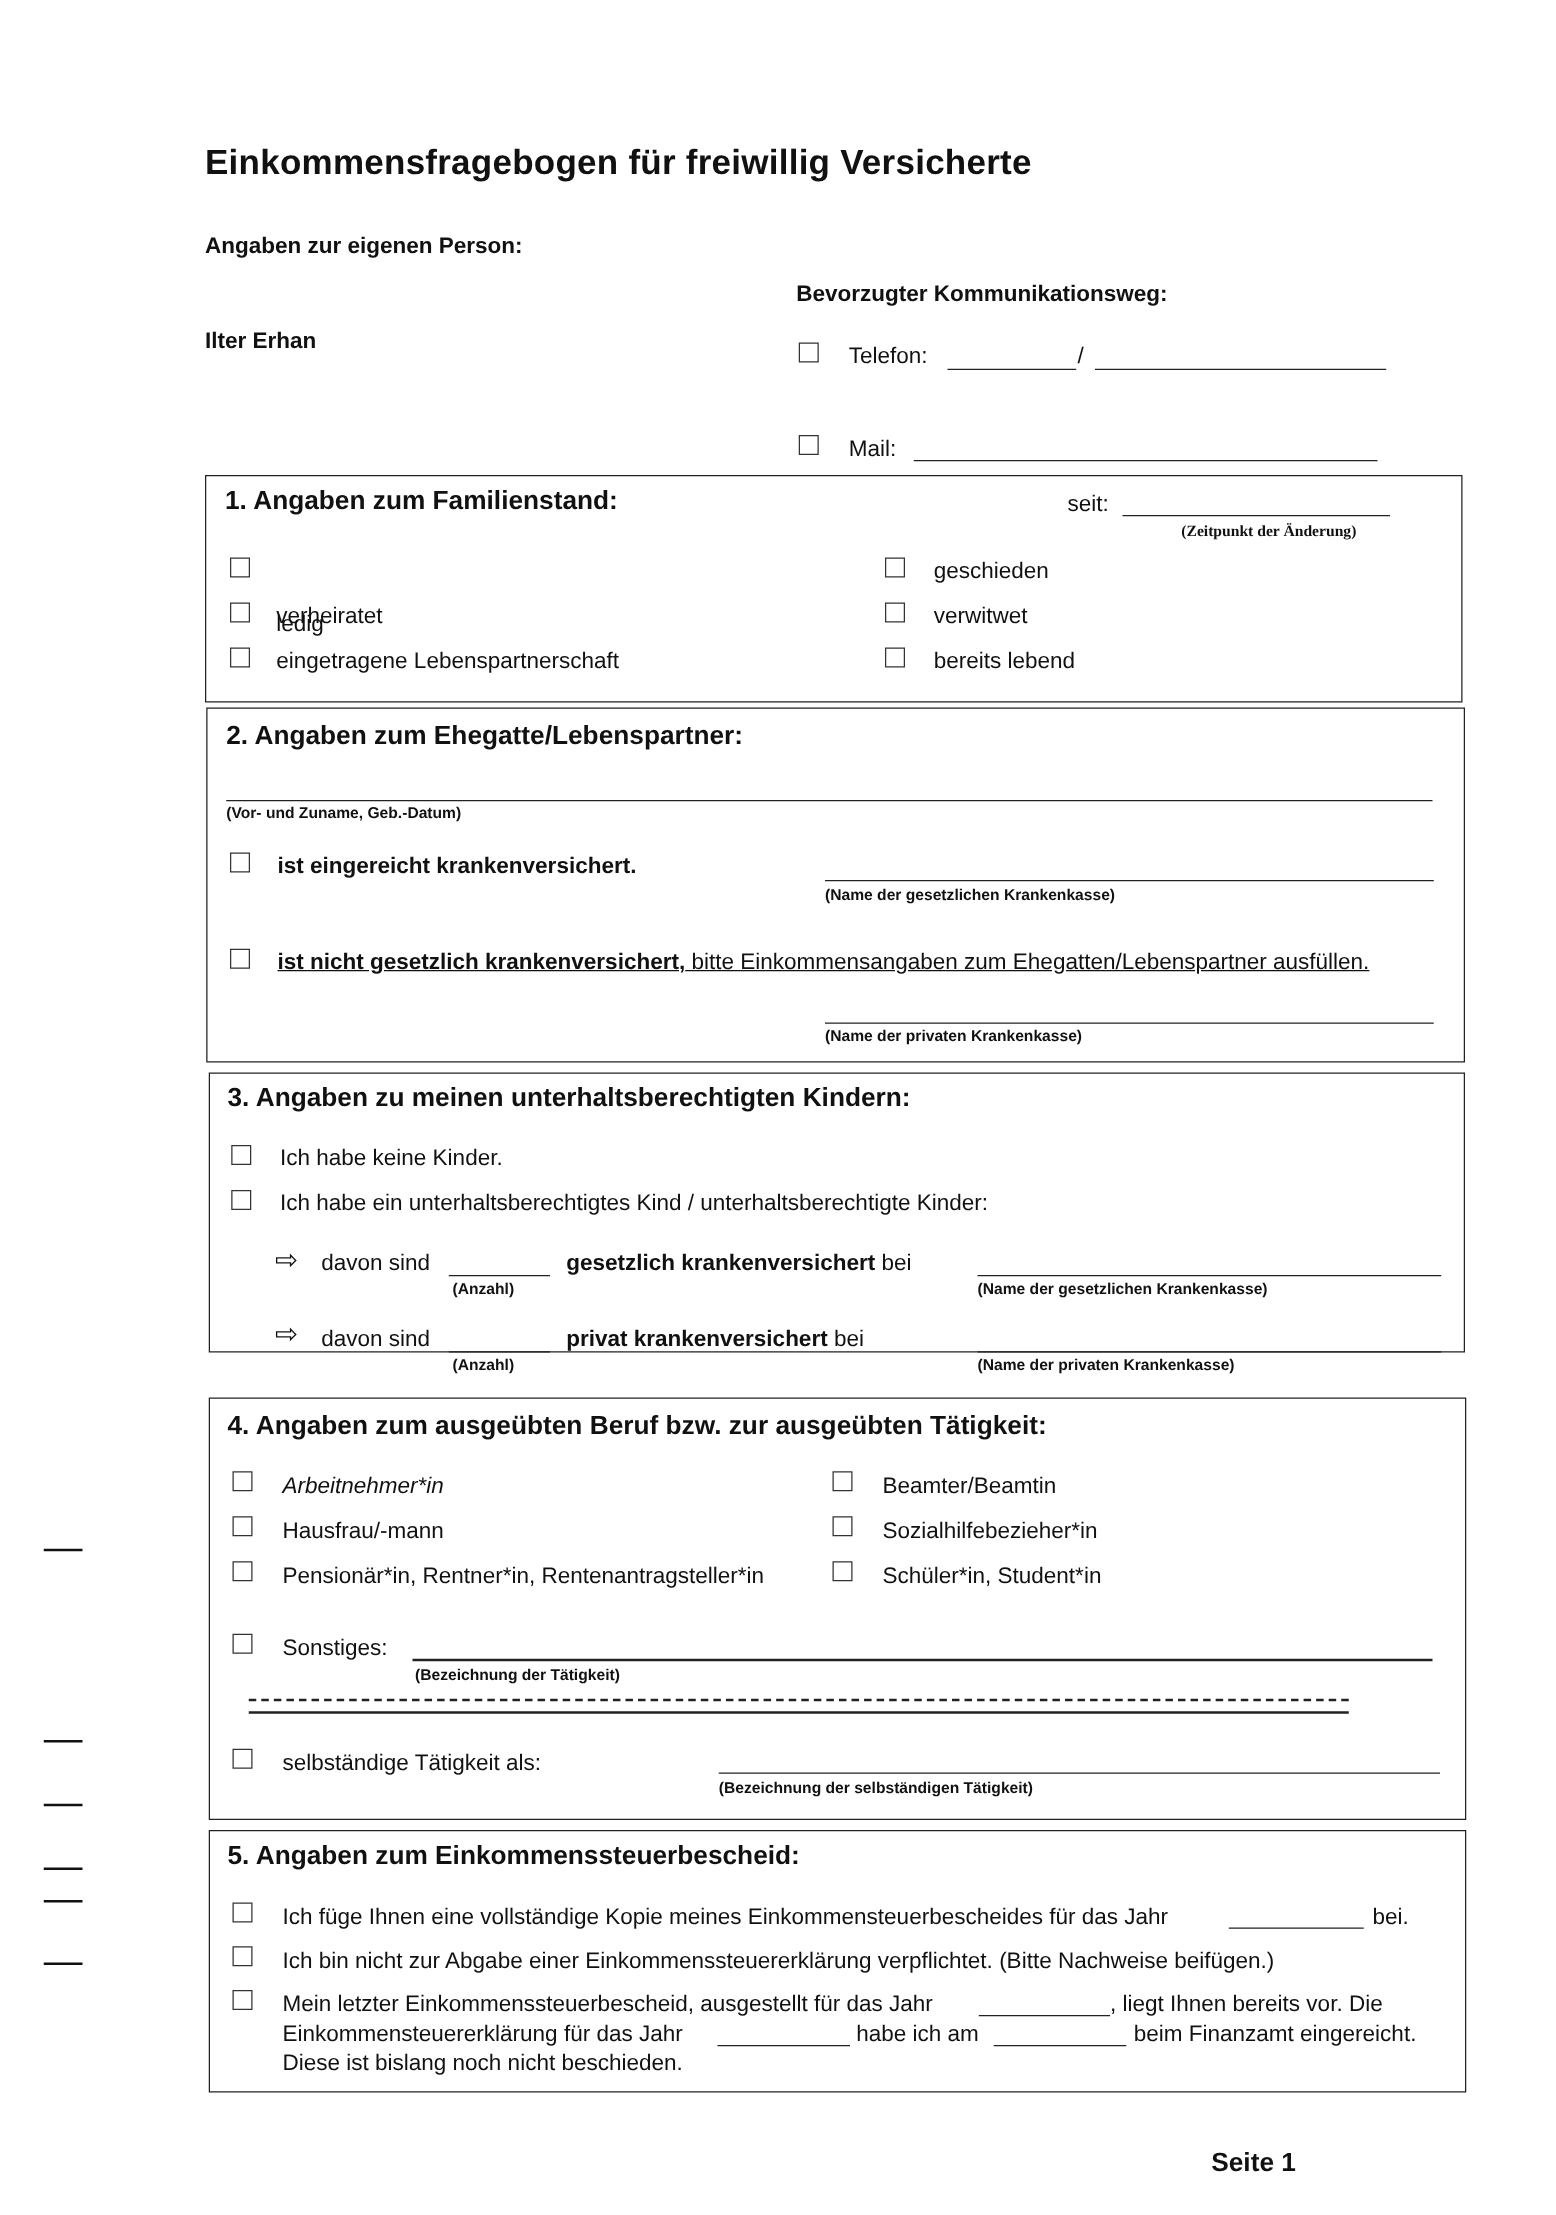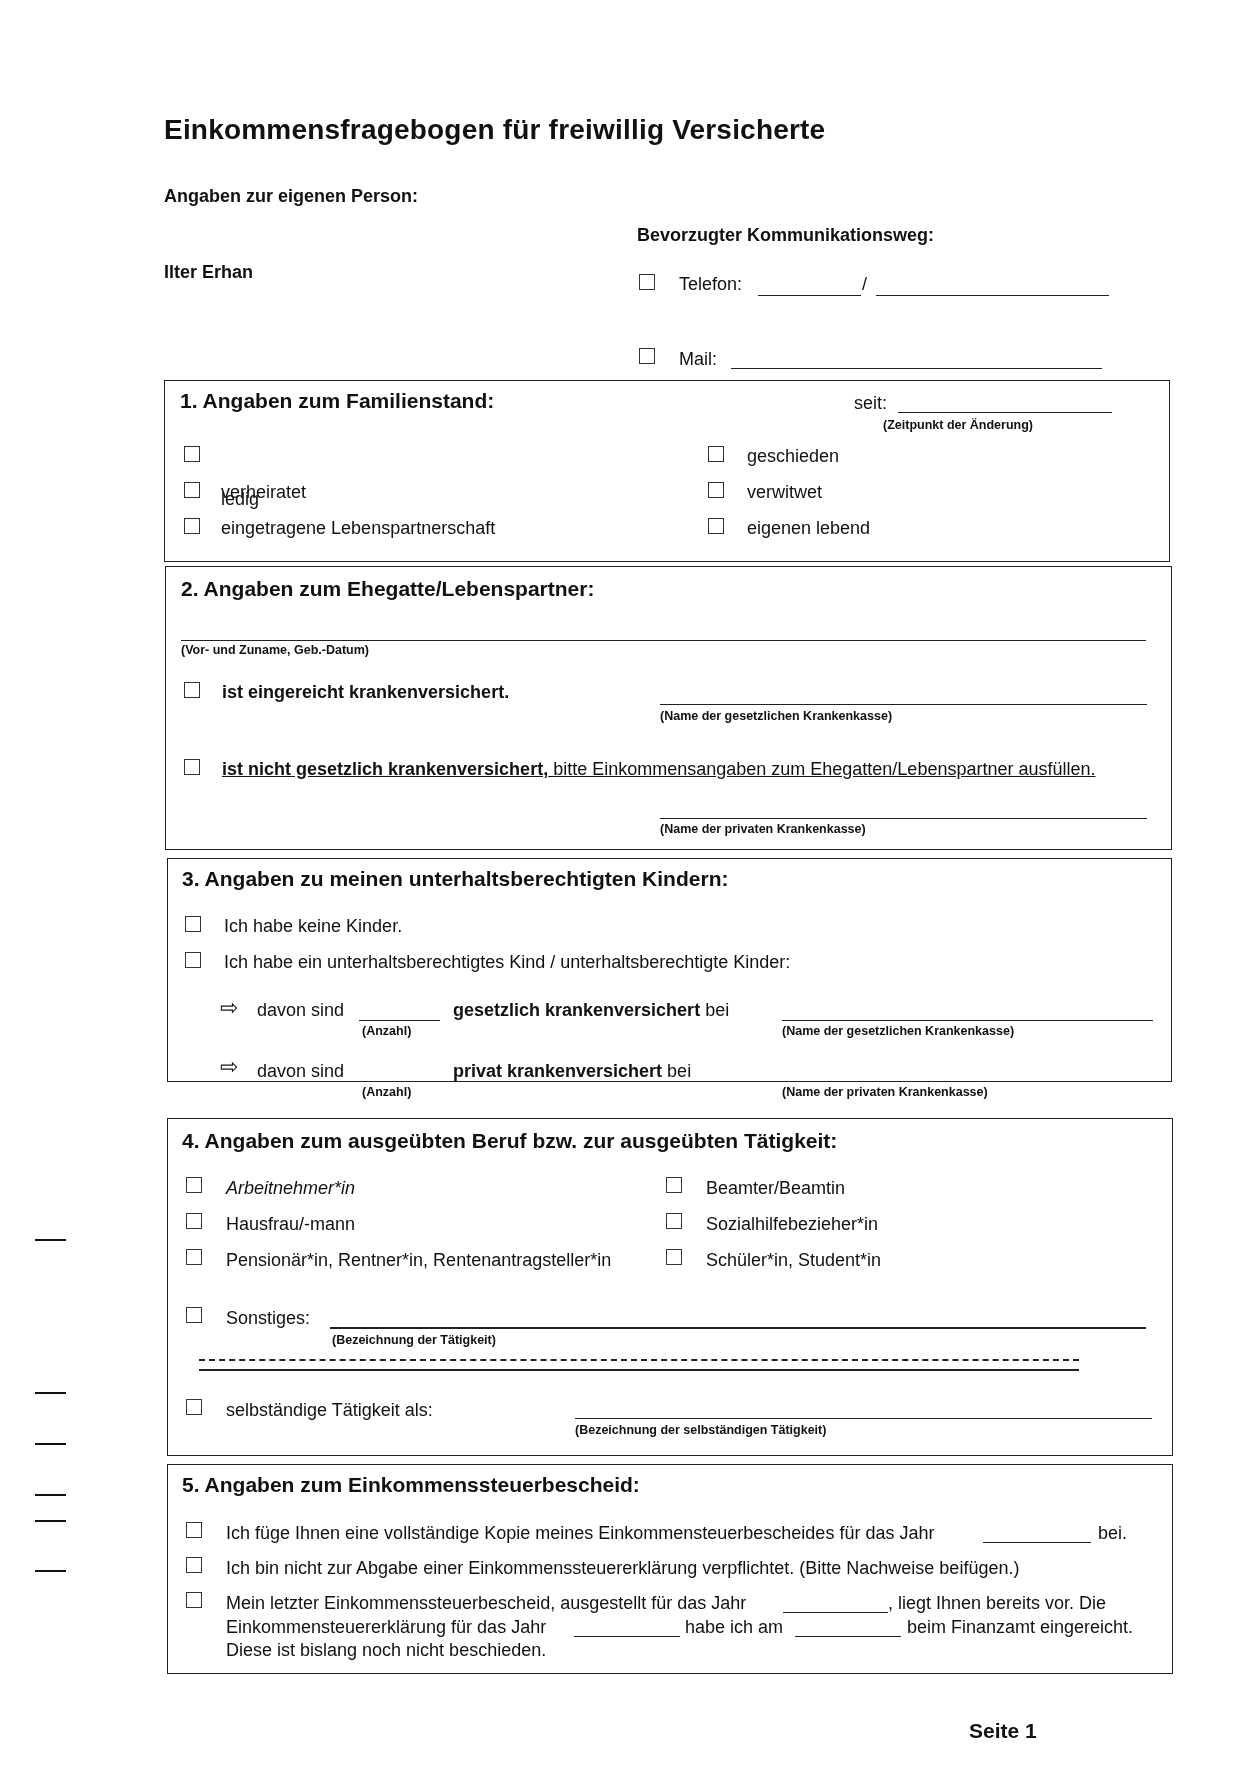--- a/index.html
+++ b/index.html
@@ -33,35 +33,35 @@
 <div class="abs t17" style="left:862px;top:274px;">/</div>
 <div class="line" style="left:876px;top:295px;width:233px;"></div>
 <div class="cb" style="left:639px;top:348px;"></div>
 <div class="abs t17" style="left:679px;top:349px;">Mail:</div>
 <div class="line" style="left:731px;top:368px;width:371px;"></div>
 
 <div class="box" style="left:164px;top:380px;width:1006px;height:182px;">
   <div class="abs h20" style="left:15px;top:8px;">1. Angaben zum Familienstand:</div>
   <div class="abs t17" style="left:689px;top:12px;">seit:</div>
   <div class="line" style="left:733px;top:31px;width:214px;"></div>
-  <div class="abs small" style="left:718px;top:37px;">(Zeitpunkt der Änderung)</div>
+  <div class="abs small" style="left:780px;top:37px;font-family:Liberation Serif, serif;">(Zeitpunkt der Änderung)</div>
 
   <div class="cb" style="left:19px;top:65px;"></div>
   <div class="abs t17" style="left:56px;top:65px;margin-top:43px;">ledig</div>
   <div class="cb" style="left:19px;top:101px;"></div>
   <div class="abs t17" style="left:56px;top:101px;">verheiratet</div>
   <div class="cb" style="left:19px;top:137px;"></div>
   <div class="abs t17" style="left:56px;top:137px;">eingetragene Lebenspartnerschaft</div>
 
   <div class="cb" style="left:543px;top:65px;"></div>
   <div class="abs t17" style="left:582px;top:65px;">geschieden</div>
   <div class="cb" style="left:543px;top:101px;"></div>
   <div class="abs t17" style="left:582px;top:101px;">verwitwet</div>
   <div class="cb" style="left:543px;top:137px;"></div>
-  <div class="abs t17" style="left:582px;top:137px;">eigenen lebend</div>
+  <div class="abs t17" style="left:582px;top:137px;">bereits lebend</div>
 </div>
 
 <div class="box" style="left:165px;top:566px;width:1007px;height:284px;">
   <div class="abs h20" style="left:15px;top:10px;">2. Angaben zum Ehegatte/Lebenspartner:</div>
   <div class="line" style="left:15px;top:73px;width:965px;"></div>
   <div class="abs small" style="left:15px;top:76px;">(Vor- und Zuname, Geb.-Datum)</div>
 
   <div class="cb" style="left:18px;top:115px;"></div>
   <div class="abs t17 bold" style="left:56px;top:115px;">ist eingereicht krankenversichert.</div>
   <div class="line" style="left:494px;top:137px;width:487px;"></div>

